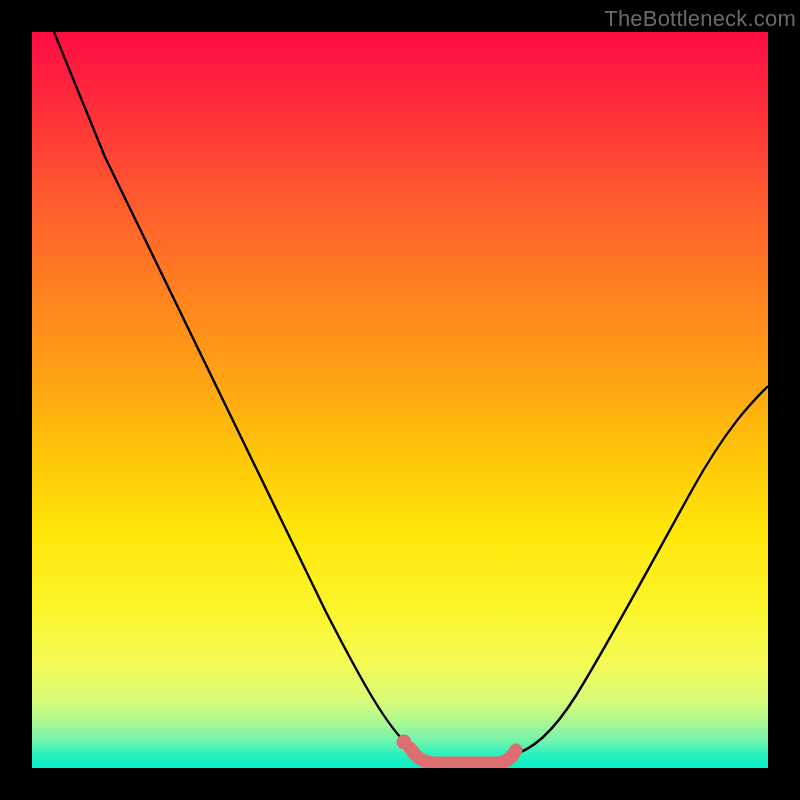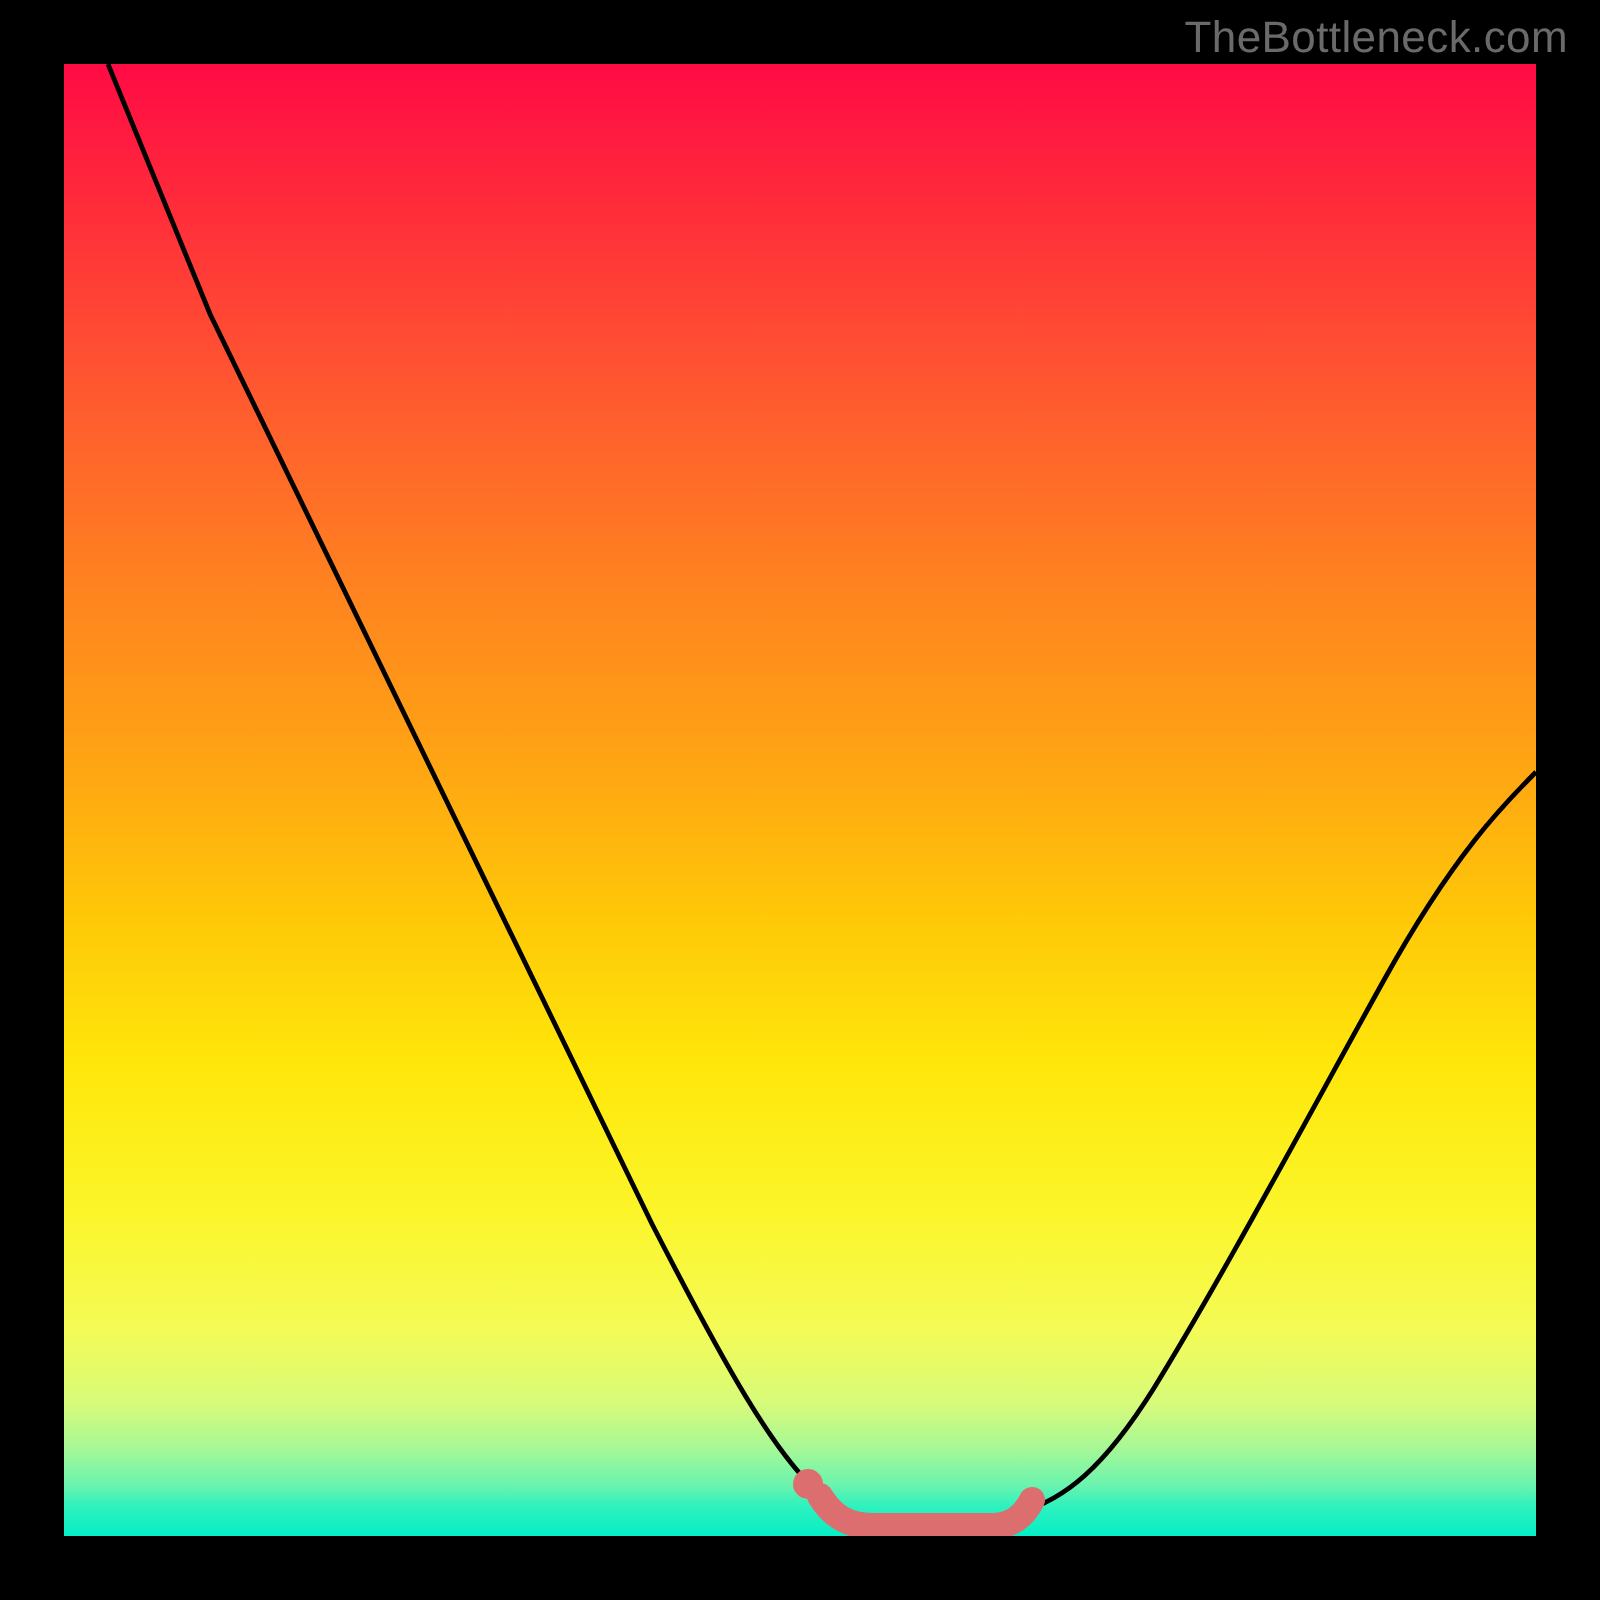--- a/index.html
+++ b/index.html
@@ -13,21 +13,21 @@
   }
   .frame {
     position: relative;
     width: 800px;
     height: 800px;
     background: #000;
   }
   .watermark {
     position: absolute;
     top: 6px;
-    right: 16px;
+    right: 4px;
     color: #6a6a6a;
     font-size: 22px;
     font-weight: 500;
     letter-spacing: 0.2px;
     z-index: 10;
     text-align: right;
   }
   .plot-area {
     position: absolute;
     left: 32px;

